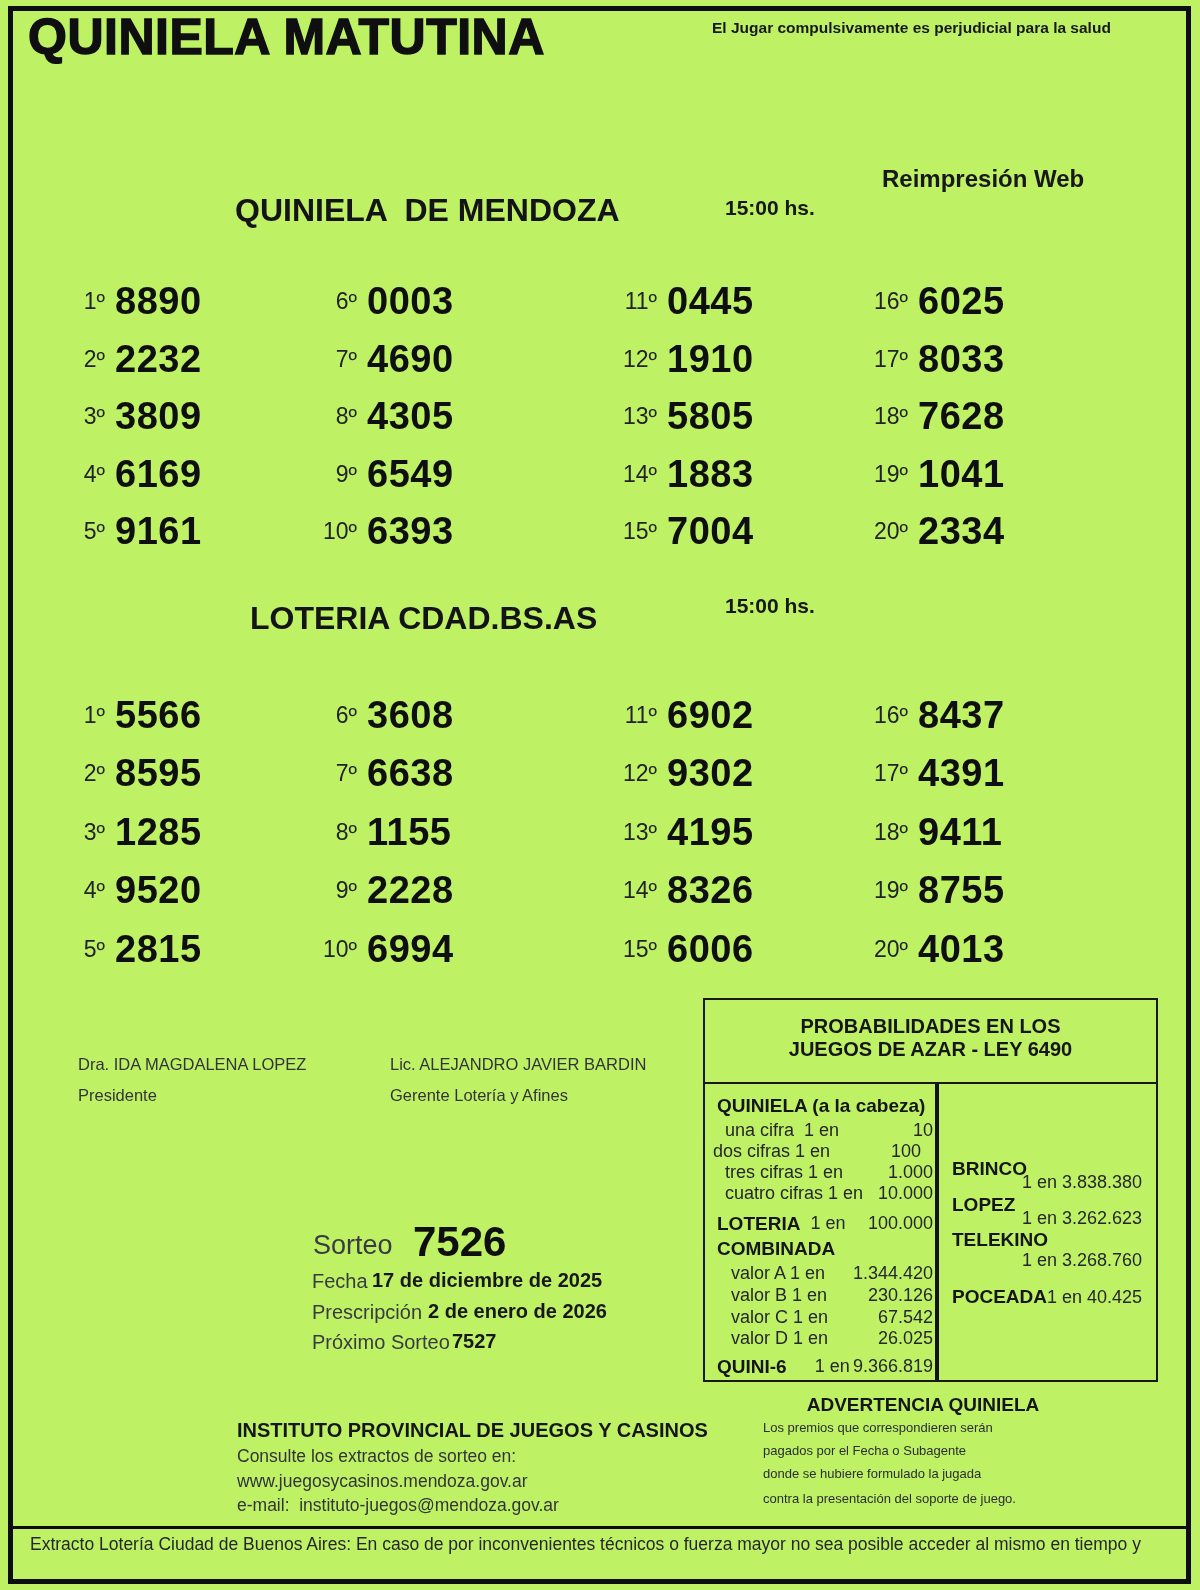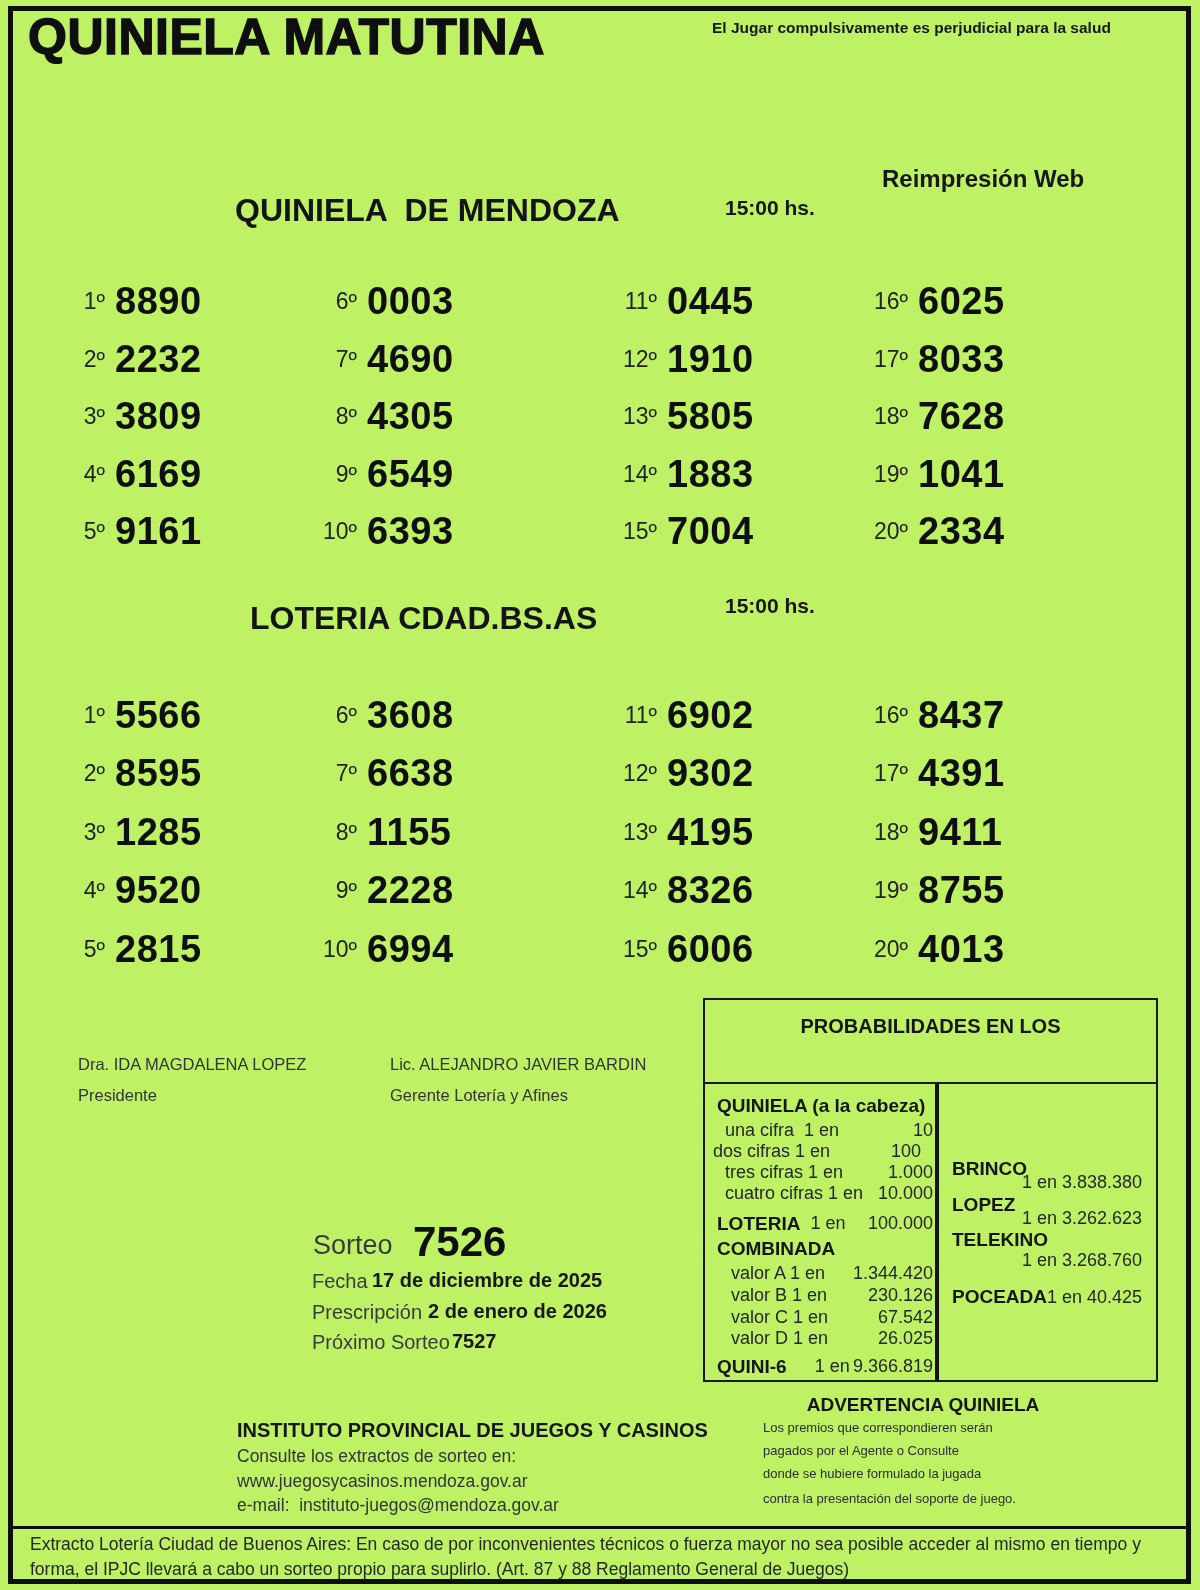--- a/index.html
+++ b/index.html
@@ -247,20 +247,21 @@
   <div class="abs meta-label" style="left:312px;top:1270px;">Fecha</div>
   <div class="abs meta-value" style="left:372px;top:1269px;">17 de diciembre de 2025</div>
   <div class="abs meta-label" style="left:312px;top:1301px;">Prescripción</div>
   <div class="abs meta-value" style="left:428px;top:1300px;">2 de enero de 2026</div>
   <div class="abs meta-label" style="left:312px;top:1331px;">Próximo Sorteo</div>
   <div class="abs meta-value" style="left:452px;top:1330px;">7527</div>
 
   <div class="abs prob-box">
     <div class="prob-head">
       <div class="prob-title1">PROBABILIDADES EN LOS</div>
+      <div>JUEGOS DE AZAR - LEY 6490</div>
     </div>
     <div class="prob-vdiv"></div>
 
     <div class="phead" style="left:12px;top:95px;">QUINIELA (a la cabeza)</div>
     <div class="prow pre" style="left:20px;top:120px;width:208px;"><span>una cifra  1 en</span><span class="val">10</span></div>
     <div class="prow" style="left:8px;top:141px;width:208px;">
         <span>dos cifras 1 en</span>
         <span class="val">100</span>
       </div>
     <div class="prow" style="left:20px;top:162px;width:208px;">
@@ -307,25 +308,24 @@
     <div class="game-label" style="left:247px;top:194px;">LOPEZ</div>
     <div class="game-value" style="right:14px;top:208px;">1 en 3.262.623</div>
     <div class="game-label" style="left:247px;top:229px;">TELEKINO</div>
     <div class="game-value" style="right:14px;top:250px;">1 en 3.268.760</div>
     <div class="game-label" style="left:247px;top:286px;">POCEADA</div>
     <div class="game-value" style="right:14px;top:287px;">1 en 40.425</div>
   </div>
 
   <div class="abs adv-title">ADVERTENCIA QUINIELA</div>
   <div class="abs adv-line" style="top:1420px;">Los premios que correspondieren serán</div>
-  <div class="abs adv-line" style="top:1443px;">pagados por el Agente o Consulte</div>
+  <div class="abs adv-line" style="top:1443px;">pagados por el Fecha o Subagente</div>
   <div class="abs adv-line" style="top:1466px;">donde se hubiere formulado la jugada</div>
   <div class="abs adv-line" style="top:1491px;">contra la presentación del soporte de juego.</div>
 
   <div class="abs inst-title">INSTITUTO PROVINCIAL DE JUEGOS Y CASINOS</div>
   <div class="abs inst-line" style="top:1446px;">Consulte los extractos de sorteo en:</div>
   <div class="abs inst-line" style="top:1471px;">www.juegosycasinos.mendoza.gov.ar</div>
   <div class="abs inst-line pre" style="top:1495px;">e-mail:  instituto-juegos@mendoza.gov.ar</div>
 
   <div class="abs footer-rule"></div>
   <div class="abs footer-line" style="top:1534px;">Extracto Lotería Ciudad de Buenos Aires: En caso de por inconvenientes técnicos o fuerza mayor no sea posible acceder al mismo en tiempo y</div>
-  <div class="abs footer-line" style="top:1559px;">forma, el IPJC llevará a cabo un sorteo propio para suplirlo. (Art. 87 y 88 Reglamento General de Juegos)</div>
 </div>
 
 </body></html>

